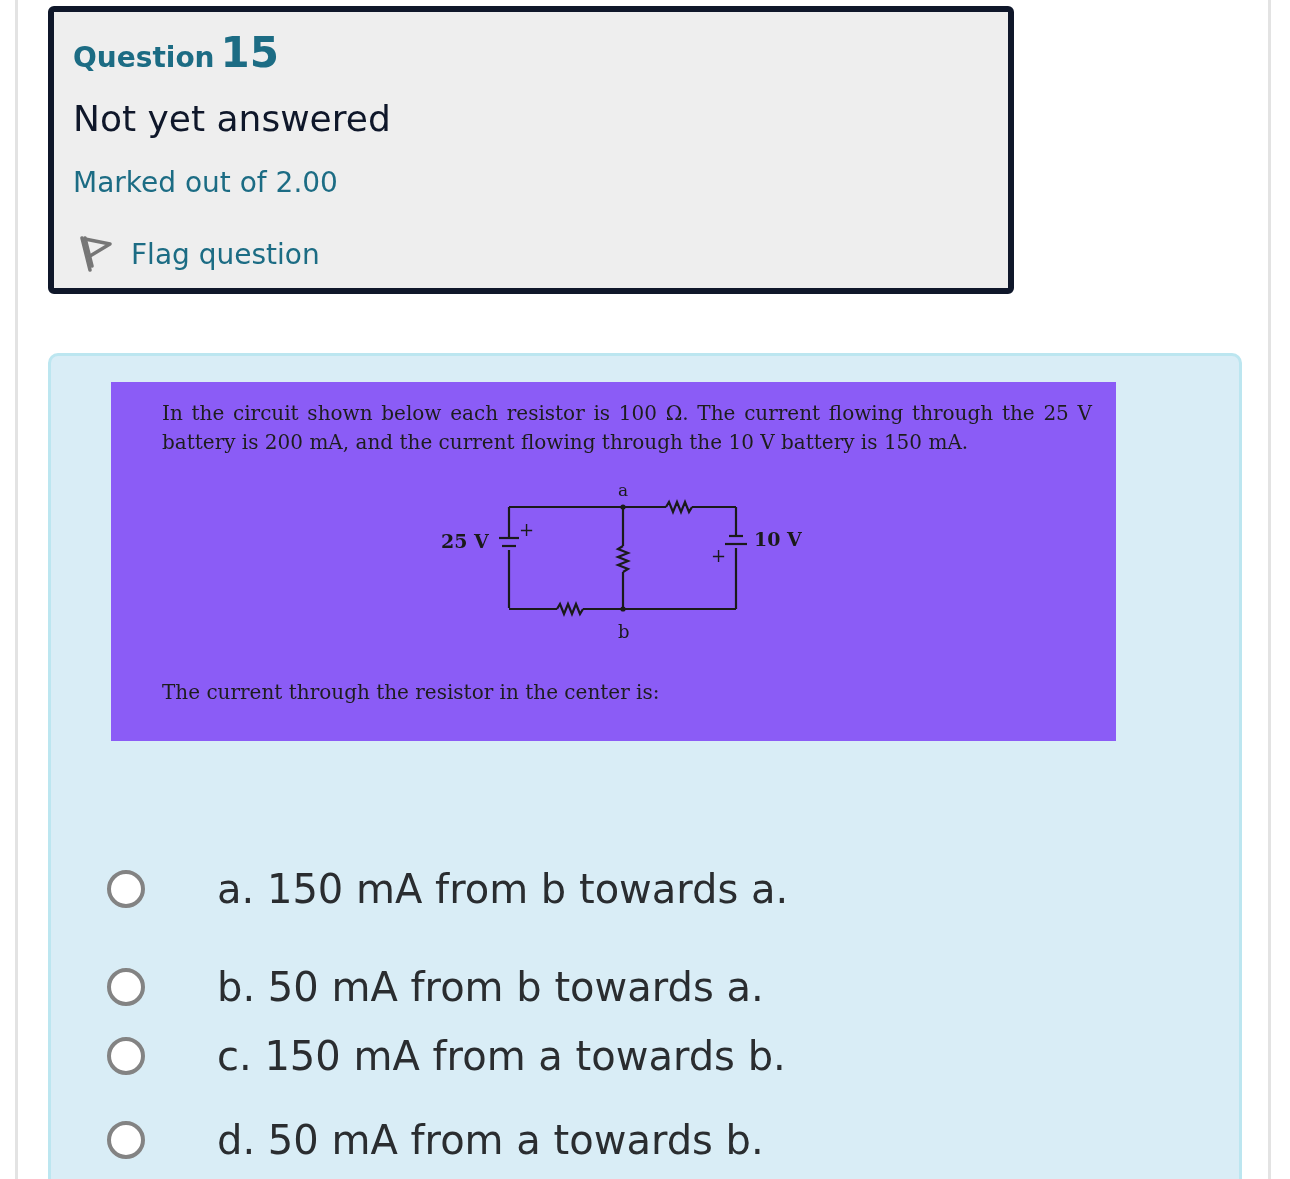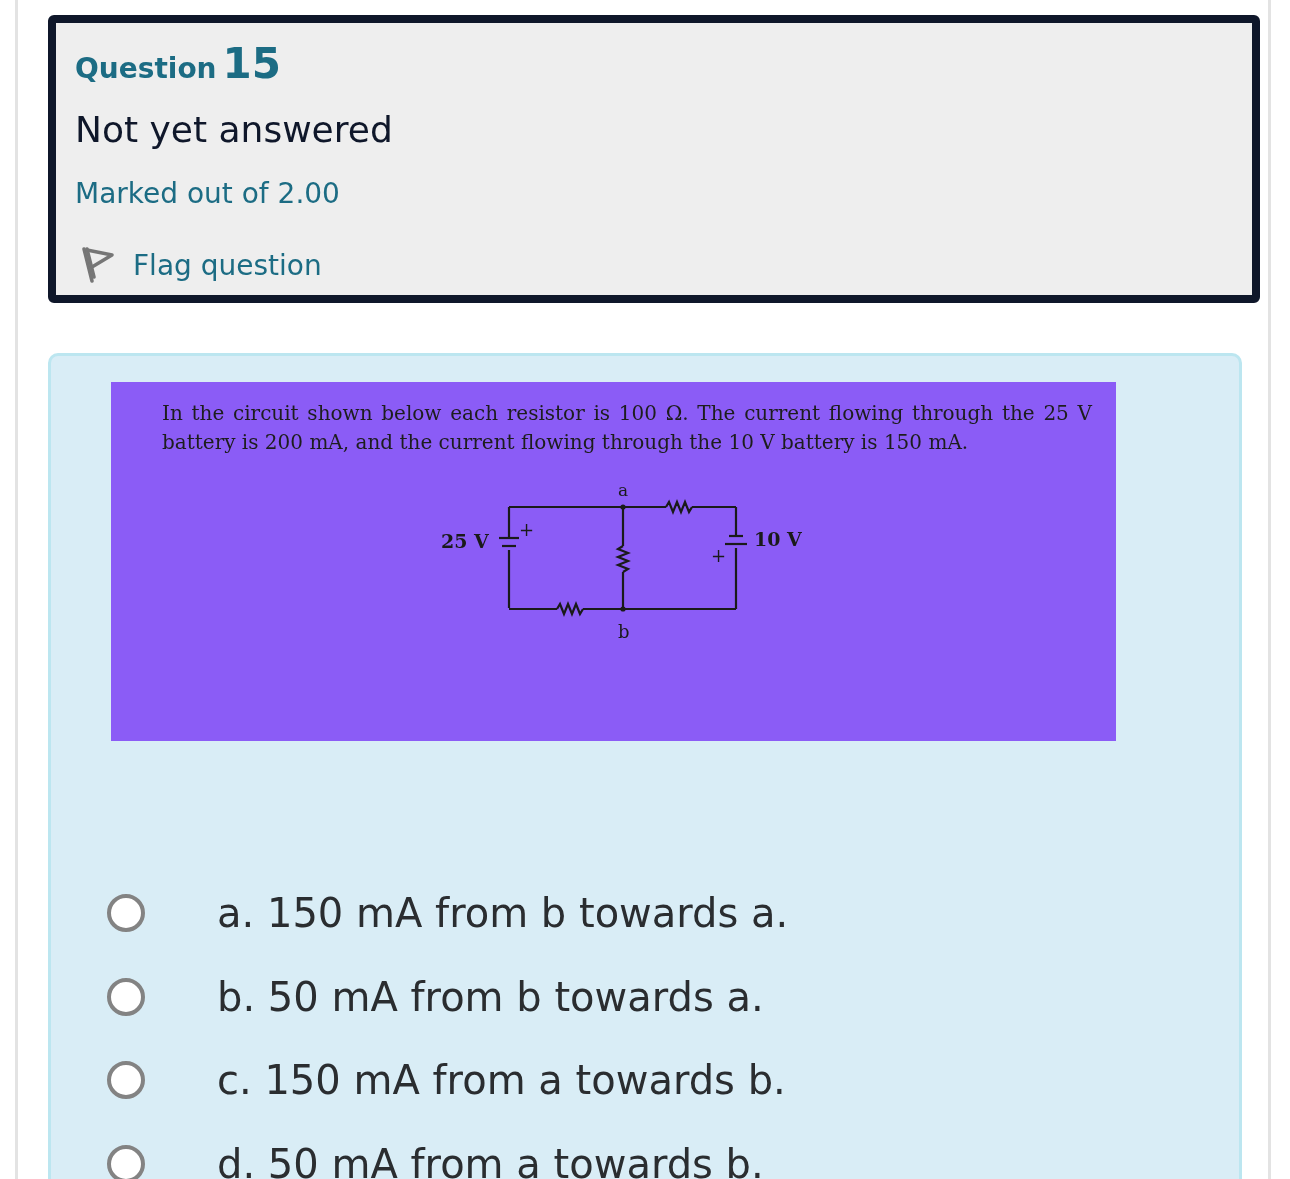--- a/index.html
+++ b/index.html
@@ -18,26 +18,26 @@
       width: 1256px;
       height: 1179px;
       border-left: 3px solid #e3e3e3;
       border-right: 3px solid #e3e3e3;
       box-sizing: border-box;
       background: #fff;
     }
     .info {
       position: absolute;
       left: 48px;
-      top: 15px;
-      width: 1212px;
+      top: 6px;
+      width: 966px;
       height: 288px;
       box-sizing: border-box;
       background: #eeeeee;
-      border: 8px solid #0f172a;
+      border: 6px solid #0f172a;
       border-radius: 6px;
     }
     .qno {
       position: absolute;
       left: 19px;
       top: 16px;
       color: #1c6c84;
       font-weight: bold;
       white-space: nowrap;
     }
@@ -119,21 +119,20 @@
       font-size: 34px;
       color: #2a2a2a;
     }
     .option {
       position: absolute;
       left: 56px;
       height: 50px;
       display: flex;
       align-items: center;
       cursor: pointer;
-      margin-top: 24px;
     }
     .radio {
       width: 38px;
       height: 38px;
       box-sizing: border-box;
       border: 4px solid #838383;
       border-radius: 50%;
       background: #ffffff;
       display: inline-block;
     }
@@ -206,28 +205,29 @@
       <g font-family="DejaVu Serif, serif" fill="#1a1a1a">
         <text x="187" y="20" font-size="17">a</text>
         <text x="187" y="162" font-size="18">b</text>
         <text x="10" y="72" font-size="19" font-weight="bold">25 V</text>
         <text x="88" y="60" font-size="18">+</text>
         <text x="323" y="70" font-size="19" font-weight="bold">10 V</text>
         <text x="280" y="86" font-size="18">+</text>
       </g>
     </svg>
 
+    <div class="para p2">The current through the resistor in the center is:</div>
   </div>
 
 
   <div class="option" style="top:508px;">
     <span class="radio"></span>
     <span class="opt-label">a. 150 mA from b towards a.</span>
   </div>
-  <div class="option" style="top:592px;">
+  <div class="option" style="top:606px;">
     <span class="radio"></span>
     <span class="opt-label">b. 50 mA from b towards a.</span>
   </div>
   <div class="option" style="top:675px;">
     <span class="radio"></span>
     <span class="opt-label">c. 150 mA from a towards b.</span>
   </div>
   <div class="option" style="top:759px;">
     <span class="radio"></span>
     <span class="opt-label">d. 50 mA from a towards b.</span>

